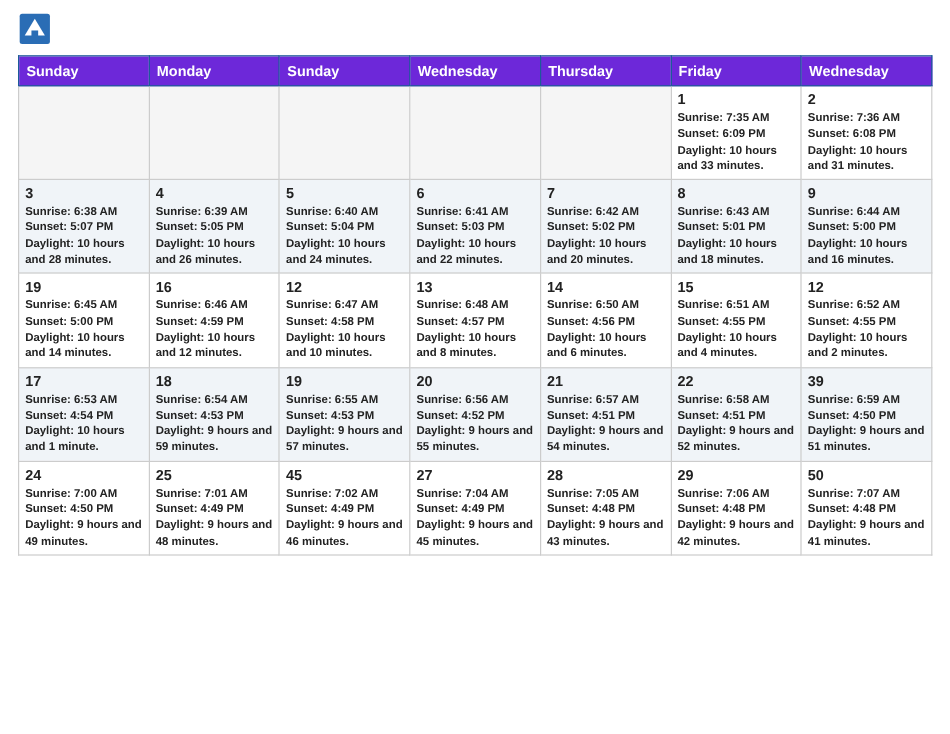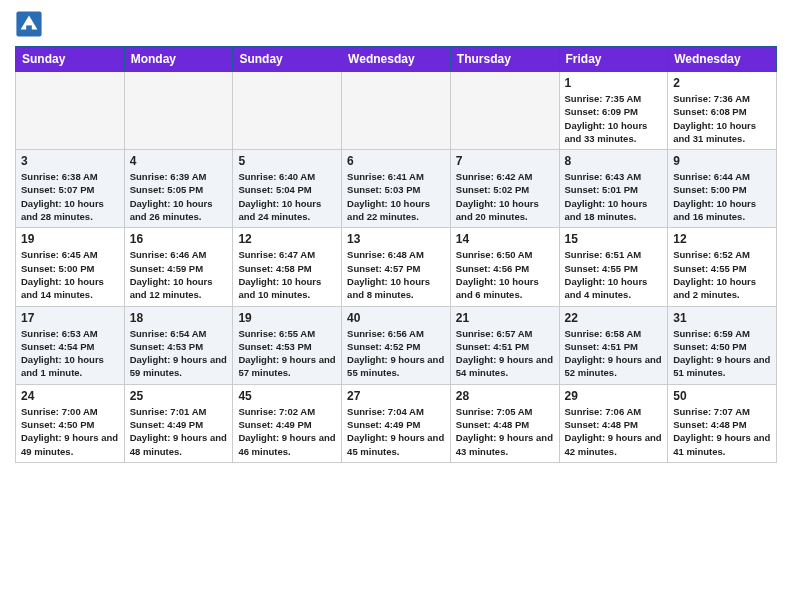--- a/index.html
+++ b/index.html
@@ -212,33 +212,33 @@
           </td>
           <td>
             <span class="day-number">18</span>
             <div class="day-info">Sunrise: 6:54 AM<br>Sunset: 4:53 PM<br>Daylight: 9 hours and 59 minutes.</div>
           </td>
           <td>
             <span class="day-number">19</span>
             <div class="day-info">Sunrise: 6:55 AM<br>Sunset: 4:53 PM<br>Daylight: 9 hours and 57 minutes.</div>
           </td>
           <td>
-            <span class="day-number">40</span>
+            <span class="day-number">20</span>
             <div class="day-info">Sunrise: 6:56 AM<br>Sunset: 4:52 PM<br>Daylight: 9 hours and 55 minutes.</div>
           </td>
           <td>
             <span class="day-number">21</span>
             <div class="day-info">Sunrise: 6:57 AM<br>Sunset: 4:51 PM<br>Daylight: 9 hours and 54 minutes.</div>
           </td>
           <td>
             <span class="day-number">22</span>
             <div class="day-info">Sunrise: 6:58 AM<br>Sunset: 4:51 PM<br>Daylight: 9 hours and 52 minutes.</div>
           </td>
           <td>
-            <span class="day-number">31</span>
+            <span class="day-number">39</span>
             <div class="day-info">Sunrise: 6:59 AM<br>Sunset: 4:50 PM<br>Daylight: 9 hours and 51 minutes.</div>
           </td>
         </tr>
         <tr>
           <td>
             <span class="day-number">24</span>
             <div class="day-info">Sunrise: 7:00 AM<br>Sunset: 4:50 PM<br>Daylight: 9 hours and 49 minutes.</div>
           </td>
           <td>
             <span class="day-number">25</span>

